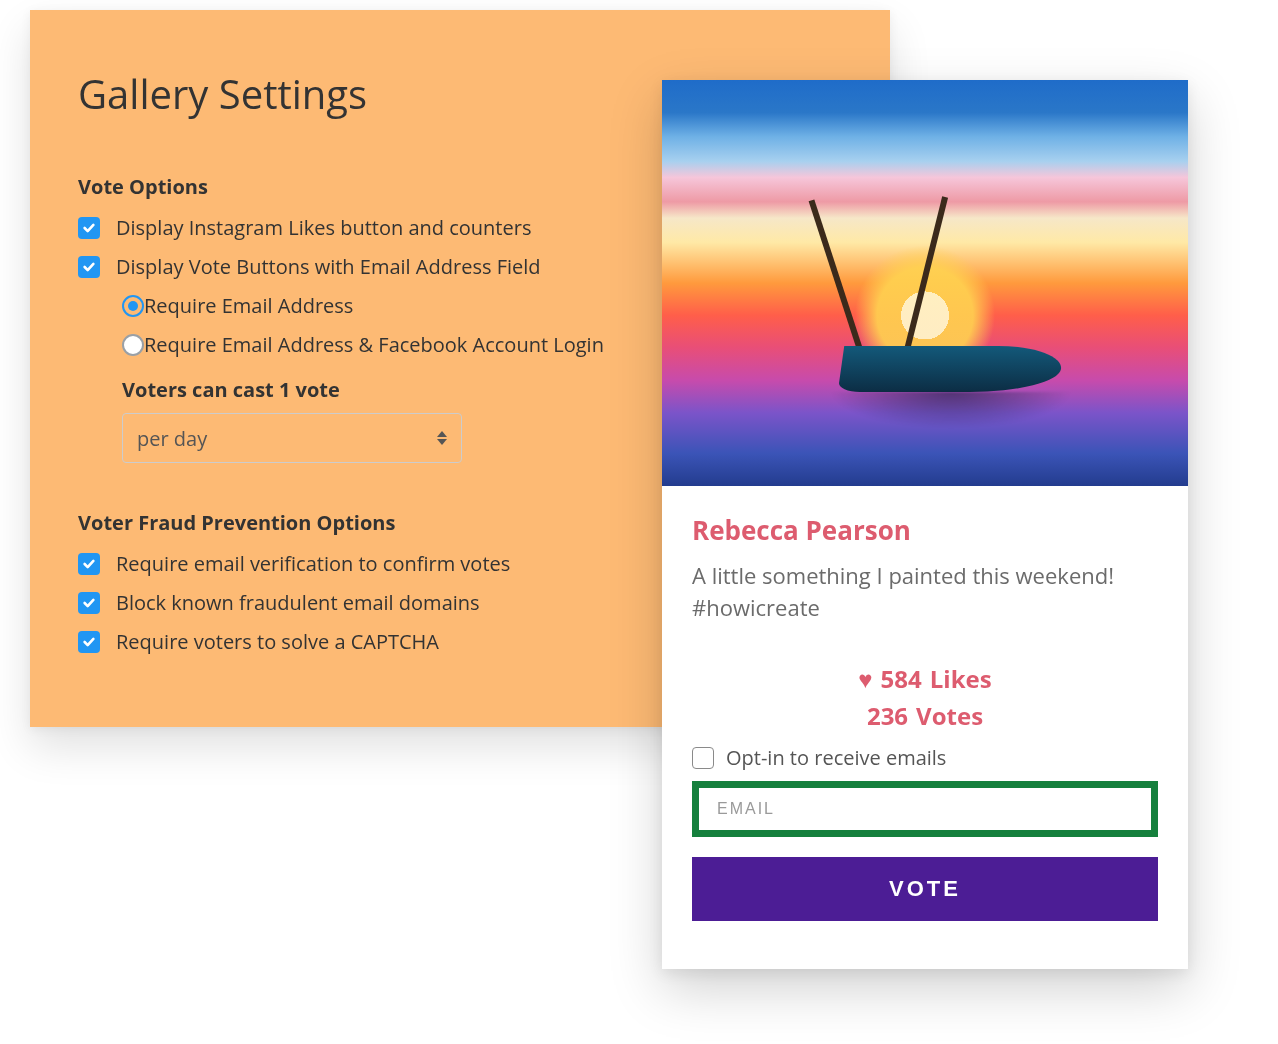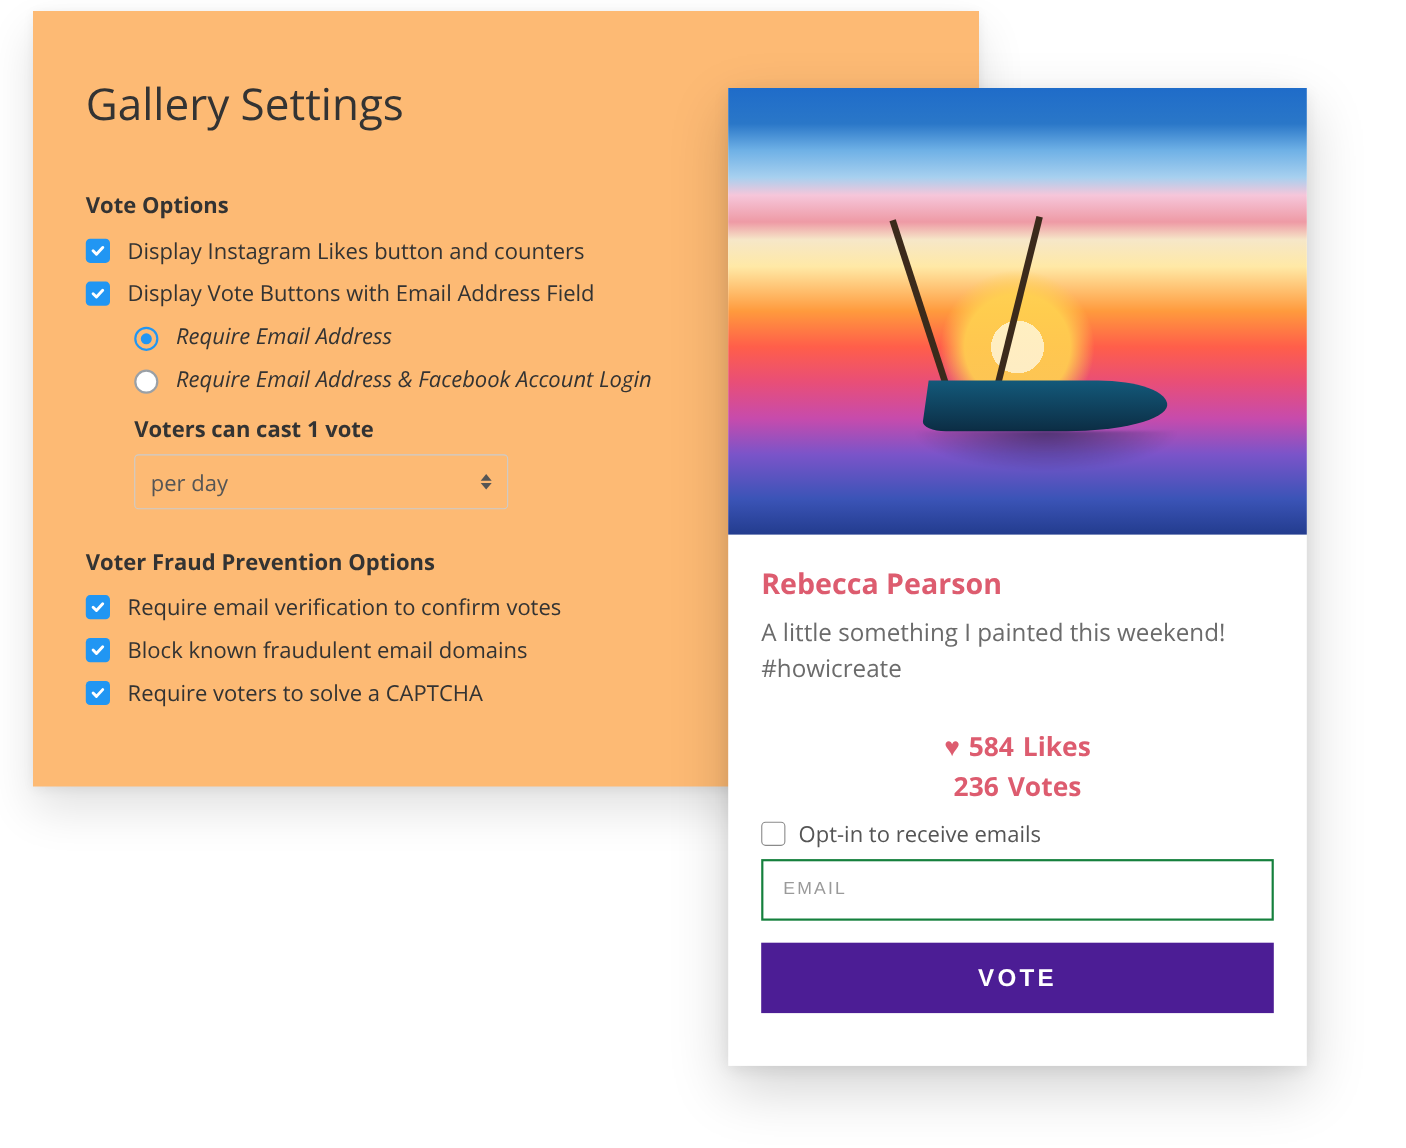--- a/index.html
+++ b/index.html
@@ -27,21 +27,21 @@
     font-weight: 400;
     color: #333;
     margin-bottom: 52px;
   }
   .section-heading {
     font-size: 20px;
     font-weight: 700;
     color: #333;
     margin-bottom: 14px;
   }
-  .section-heading.second { margin-top: 34px; }
+  .section-heading.second { margin-top: 46px; }
   .check-row {
     display: flex;
     align-items: center;
     gap: 16px;
     margin-bottom: 12px;
   }
   .check-row .label-text {
     font-size: 20px;
     color: #333;
   }
@@ -57,25 +57,24 @@
   }
   .checkbox.checked {
     background: #2196f3;
   }
   .checkbox.checked svg {
     width: 14px; height: 14px; fill: none; stroke: #fff; stroke-width: 3; stroke-linecap: round; stroke-linejoin: round;
   }
 
   .radio-row {
     display: flex;
-    align-items: flex-end;
-    gap: 16px;
+    align-items: center;
+    gap: 0;
     margin-left: 44px;
     margin-bottom: 12px;
-    font-style: italic;
   }
   .radio {
     width: 22px; height: 22px;
     border-radius: 50%;
     flex: 0 0 22px;
     cursor: pointer;
     display: inline-flex;
     align-items: center;
     justify-content: center;
   }
@@ -239,21 +238,21 @@
     flex: 0 0 22px;
     cursor: pointer;
   }
   .optin-row .label-text {
     font-size: 20px;
     color: #555;
   }
   .email-input {
     width: 100%;
     height: 56px;
-    border: 2px solid #15803d;
+    border: 7px solid #15803d;
     font-size: 16px;
     letter-spacing: 2px;
     padding: 0 18px;
     color: #9a9a9a;
     margin-bottom: 20px;
     outline: none;
   }
   .email-input::placeholder {
     color: #9a9a9a;
     letter-spacing: 2px;

